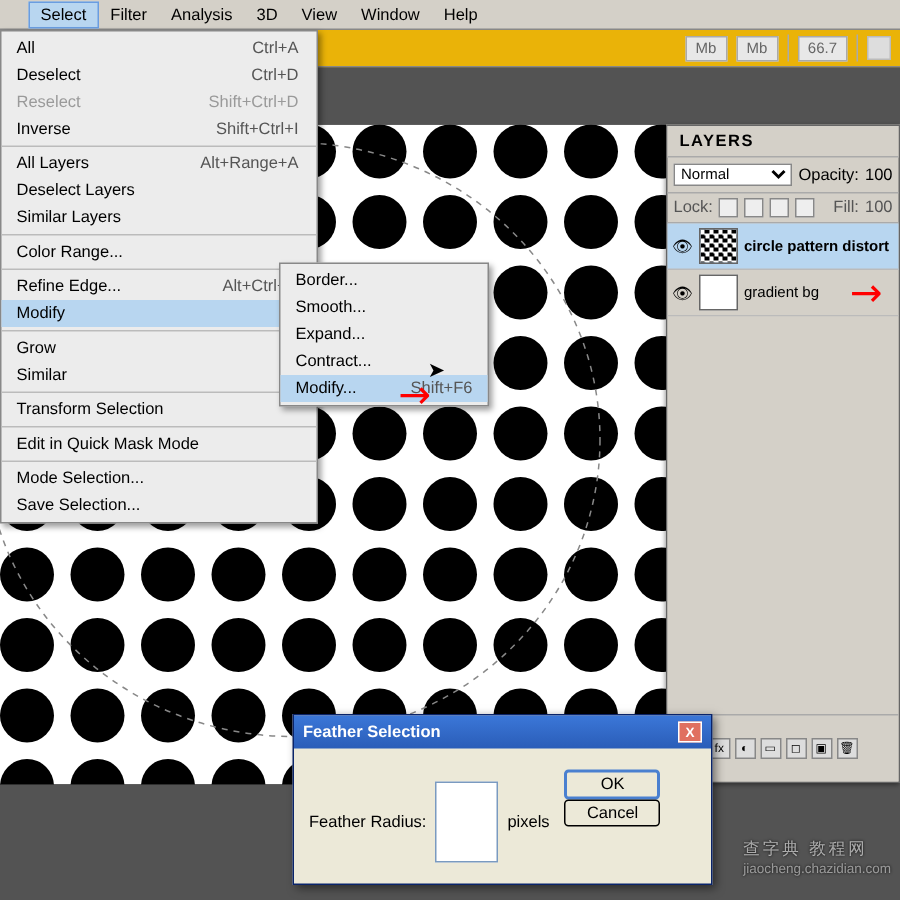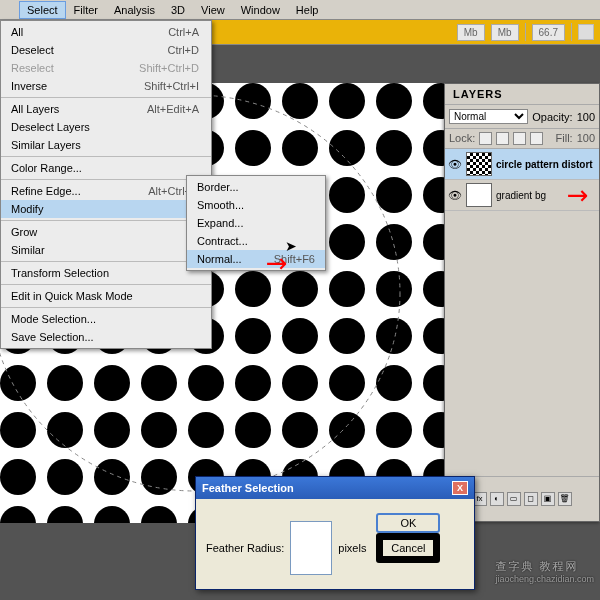--- a/index.html
+++ b/index.html
@@ -44,21 +44,21 @@
 .layers-empty{height:265px;background:#d4d0c8}
 .layers-foot{display:flex;justify-content:center;gap:3px;padding:15px;border-top:1px solid #aaa;background:#d4d0c8}
 .lf-icon{width:14px;height:14px;border:1px solid #888;background:#ddd;font-size:8px;text-align:center;line-height:12px}
 .dialog{position:absolute;bottom:10px;left:195px;width:280px;background:#ece9d8;border:1px solid #0a246a;box-shadow:2px 2px 6px rgba(0,0,0,.5);z-index:60}
 .dlg-title{background:linear-gradient(#3b77d8,#2a5db8);color:#fff;padding:4px 6px;font-weight:bold;display:flex;justify-content:space-between;align-items:center}
 .dlg-close{width:16px;height:14px;background:#e07060;border:1px solid #fff;color:#fff;font-size:9px;text-align:center;line-height:12px;font-weight:bold}
 .dlg-body{display:flex;padding:14px 10px;gap:10px;align-items:flex-start}
 .dlg-left{display:flex;align-items:center;gap:6px;margin-top:8px}
 .dlg-input{width:38px;border:1px solid #7a9ac0;padding:20px;text-align:center;background:#fff}
 .dlg-btns{display:flex;flex-direction:column;gap:0}
-.dlg-btn{width:64px;padding:2px 0;background:#ece9d8;border:7px solid #000000;border-radius:3px;text-align:center}
+.dlg-btn{width:64px;padding:2px 0;background:#ece9d8;border:1px solid #000000;border-radius:3px;text-align:center}
 .dlg-btn.primary{border:2px solid #4a80d0}
 .watermark{position:absolute;bottom:16px;right:6px;color:rgba(255,255,255,.6);font-size:14px;font-family:"SimSun",serif;letter-spacing:2px;text-shadow:0 0 2px #000}
 .watermark small{font-size:9px;letter-spacing:0;display:block;text-align:right;color:rgba(255,255,255,.5)}
 </style>
 </head>
 <body>
 
 <div class="menubar" id="menubar">
     <div class="menubar-item active">Select</div>
     <div class="menubar-item">Filter</div>
@@ -250,21 +250,21 @@
       <span>Reselect</span>
       <span style="color: rgb(154, 154, 154);">Shift+Ctrl+D</span>
     </div>
     <div class="dd-row">
       <span>Inverse</span>
       <span style="color: rgb(85, 85, 85);">Shift+Ctrl+I</span>
     </div>
     <div class="dd-sep"></div>
     <div class="dd-row">
       <span>All Layers</span>
-      <span style="color: rgb(85, 85, 85);">Alt+Edit+A</span>
+      <span style="color: rgb(85, 85, 85);">Alt+Range+A</span>
     </div>
     <div class="dd-row">
       <span>Deselect Layers</span>
       <span style="color: rgb(85, 85, 85);"></span>
     </div>
     <div class="dd-row">
       <span>Similar Layers</span>
       <span style="color: rgb(85, 85, 85);"></span>
     </div>
     <div class="dd-sep"></div>
@@ -320,21 +320,21 @@
     </div>
     <div class="sm-row">
       <span>Expand...</span>
       <span style="color: rgb(85, 85, 85);"></span>
     </div>
     <div class="sm-row">
       <span>Contract...</span>
       <span style="color: rgb(85, 85, 85);"></span>
     </div>
     <div class="sm-row highlight">
-      <span>Normal...</span>
+      <span>Modify...</span>
       <span style="color: rgb(85, 85, 85);">Shift+F6</span>
     </div>
   </div>
 
 <div class="cursor">➤</div>
 <div class="arrow-red arrow1">↘</div>
 <div class="arrow-red arrow2">↘</div>
 <div class="arrow-red arrow3">↘</div>
 
 <div class="dialog">

